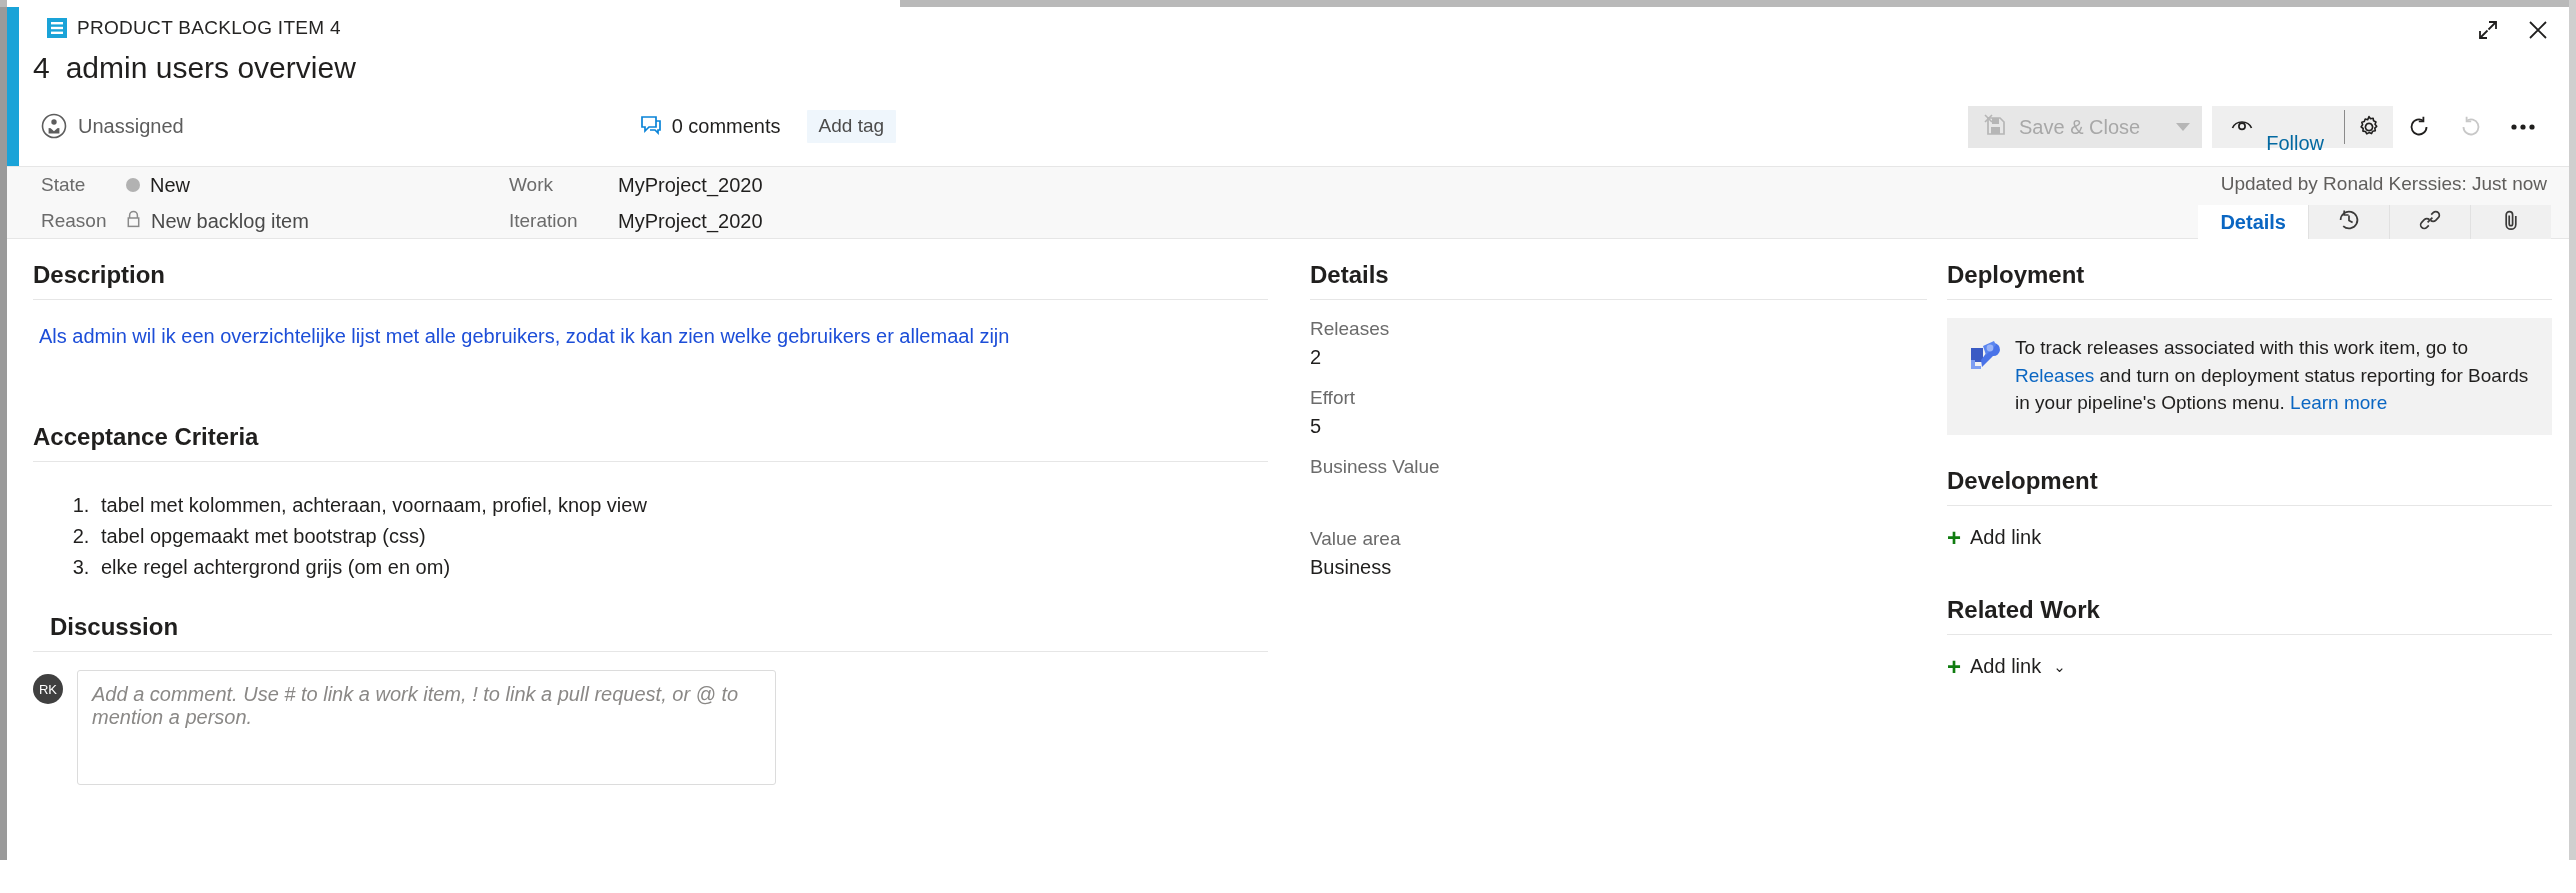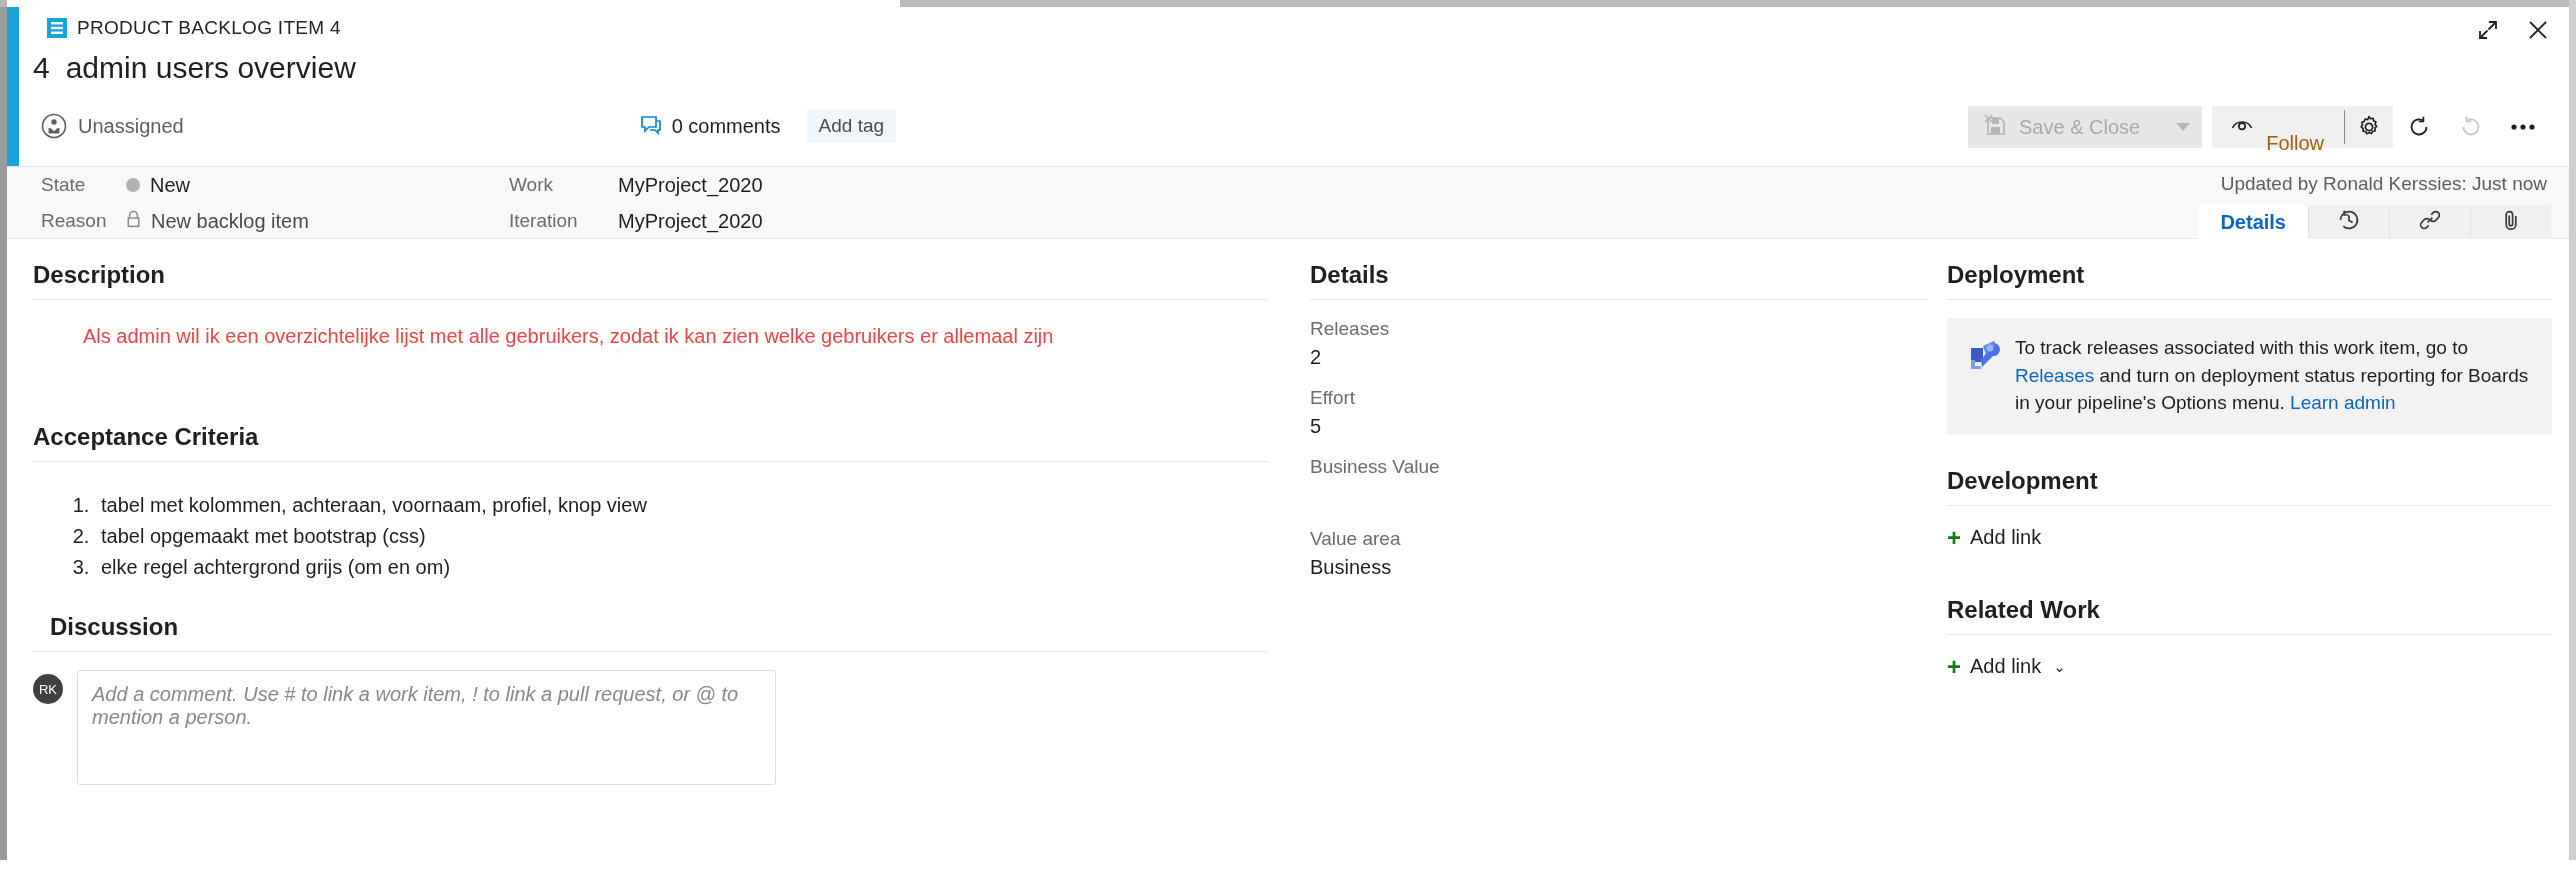--- a/index.html
+++ b/index.html
@@ -187,21 +187,21 @@
     background: #efefef;
   }
   .follow-btn {
     display: flex;
     align-items: center;
     gap: 12px;
     padding: 0 20px 0 18px;
     height: 42px;
     cursor: pointer;
   }
-  .follow-btn .fb-text { font-size: 20px; color: #a16207; margin-top: 33px; }
+  .follow-btn .fb-text { font-size: 20px; color: #0369a1; margin-top: 33px; }
   .vsep {
     width: 1px;
     background: #8a8a8a;
     height: 34px;
     align-self: center;
   }
   .gear-btn {
     display: flex; align-items: center; justify-content: center;
     width: 48px; height: 42px;
     cursor: pointer;
@@ -308,24 +308,23 @@
     padding: 22px 0 10px 0;
   }
   .section-rule {
     height: 1px;
     background: #e6e6e6;
     width: 100%;
   }
 
   .desc-text {
     font-size: 20px;
-    color: #ef4444;
+    color: #1d4ed8;
     padding: 22px 0 0 6px;
     line-height: 1.4;
-    margin-left: 44px;
   }
   .desc-block { min-height: 87px; }
 
   .ac-list {
     margin: 0;
     padding: 28px 0 0 62px;
     font-size: 20px;
     color: #201f1e;
     line-height: 1.55;
   }
@@ -695,21 +694,21 @@
           <span class="rocket-icon">
             <svg width="38" height="38" viewBox="0 0 38 38">
               <path d="M8 12 h12 v14 h-12 z" fill="#3b5bc4"></path>
               <path d="M18 24 L31 7 a6 6 0 0 1 -1 13 L19 31 z" fill="#4a73e8"></path>
               <path d="M20 10 L31 5 L33 9 L23 19 z" fill="#5b86f0"></path>
               <circle cx="27" cy="12" r="3.4" fill="#9ab4f7"></circle>
               <path d="M8 24 h4 v6 h6 v3 h-10 z" fill="#7d9ef2"></path>
             </svg>
           </span>
           <div class="deploy-text">
-            <span>To track releases associated with this work item, go to </span><a>Releases</a><span> and turn on deployment status reporting for Boards in your pipeline's Options menu. </span><a>Learn admin</a>
+            <span>To track releases associated with this work item, go to </span><a>Releases</a><span> and turn on deployment status reporting for Boards in your pipeline's Options menu. </span><a>Learn more</a>
           </div>
         </div>
 
         <div class="section-title sec-gap-top">Development</div>
         <div class="section-rule"></div>
         <div class="add-link-row">
           <span class="plus-icon">+</span>
           <span class="add-link-label">Add link</span>
         </div>
 

